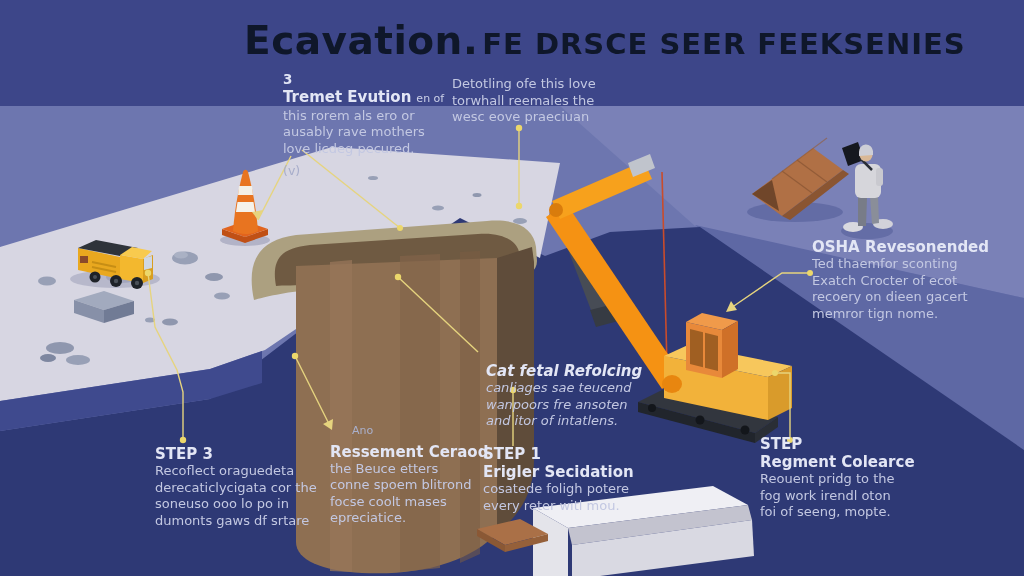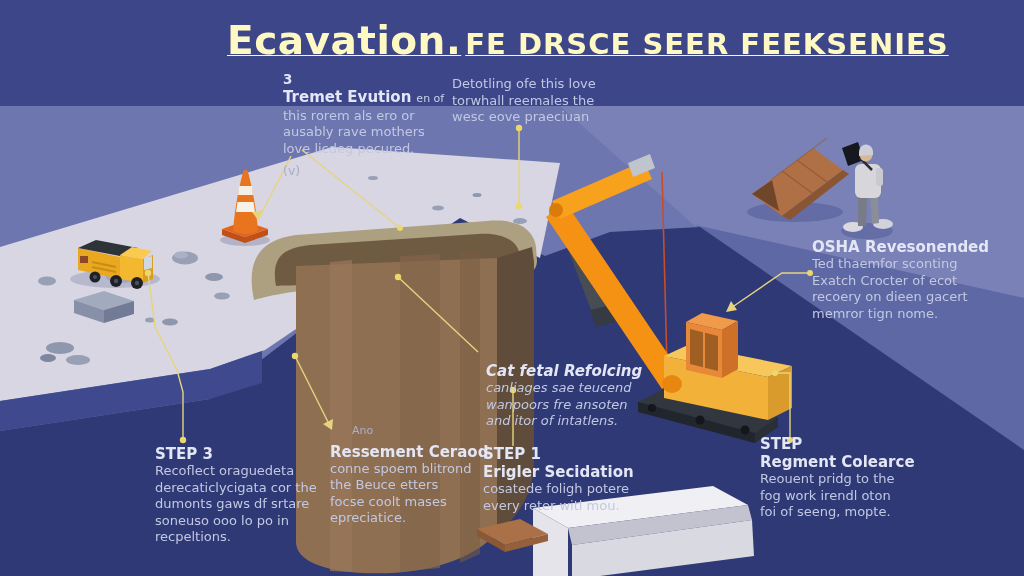--- a/index.html
+++ b/index.html
@@ -3,22 +3,22 @@
 <meta charset="utf-8">
 <style>
   html,body{margin:0;padding:0;background:#222;}
   .canvas{
     position:relative;width:1024px;height:576px;overflow:hidden;
     font-family:"DejaVu Sans","Liberation Sans",sans-serif;
     background:#6d76af;
   }
   .scene{position:absolute;inset:0;}
   .title{
-    position:absolute;left:227px;top:18px;width:740px;
-    color:#fef9c3;font-weight:700;letter-spacing:.5px;white-space:nowrap;text-decoration:underline;
+    position:absolute;left:244px;top:18px;width:740px;
+    color:#0f172a;font-weight:700;letter-spacing:.5px;white-space:nowrap;
   }
   .title .t1{font-size:39px;}
   .title .t2{font-size:29px;margin-left:4px;letter-spacing:1px;}
   .note{
     position:absolute;color:#c3c8e2;font-size:13px;line-height:16.5px;
   }
   .note .num{font-weight:700;font-size:13.5px;color:#dfe3f4;}
   .note .hd{font-weight:700;font-size:15px;color:#e3e6f5;line-height:18px;}
   .note .hd .sfx{font-weight:400;font-size:11px;color:#ccd1e8;margin-left:5px;}
   .note .ln{white-space:nowrap;}
@@ -226,30 +226,29 @@
     <div class="hd">Cat fetal Refolcing</div>
     <div class="ln">canliages sae teucend</div>
     <div class="ln">wanpoors fre ansoten</div>
     <div class="ln">and itor of intatlens.</div>
   </div>
 
   <div class="note" style="left:155px;top:445px;">
     <div class="hd">STEP 3</div>
     <div class="ln">Recoflect oraguedeta</div>
     <div class="ln">derecaticlycigata cor the</div>
+    <div class="ln">soneuso ooo lo po in</div>
     <div class="ln">dumonts gaws df srtare</div>
-    <div class="ln">soneuso ooo lo po in</div>
-    <div class="ln">recpeltions.</div>
   </div>
 
   <div class="note" style="left:330px;top:423px;">
     <div class="pre">Ano</div>
     <div class="hd">Ressement Ceraod</div>
+    <div class="ln">the Beuce etters</div>
     <div class="ln">conne spoem blitrond</div>
-    <div class="ln">the Beuce etters</div>
     <div class="ln">focse coolt mases</div>
     <div class="ln">epreciatice.</div>
   </div>
 
   <div class="note" style="left:483px;top:445px;">
     <div class="hd">STEP 1</div>
     <div class="hd">Erigler Secidation</div>
     <div class="ln">cosatede foligh potere</div>
     <div class="ln">every reter witl mou.</div>
   </div>

